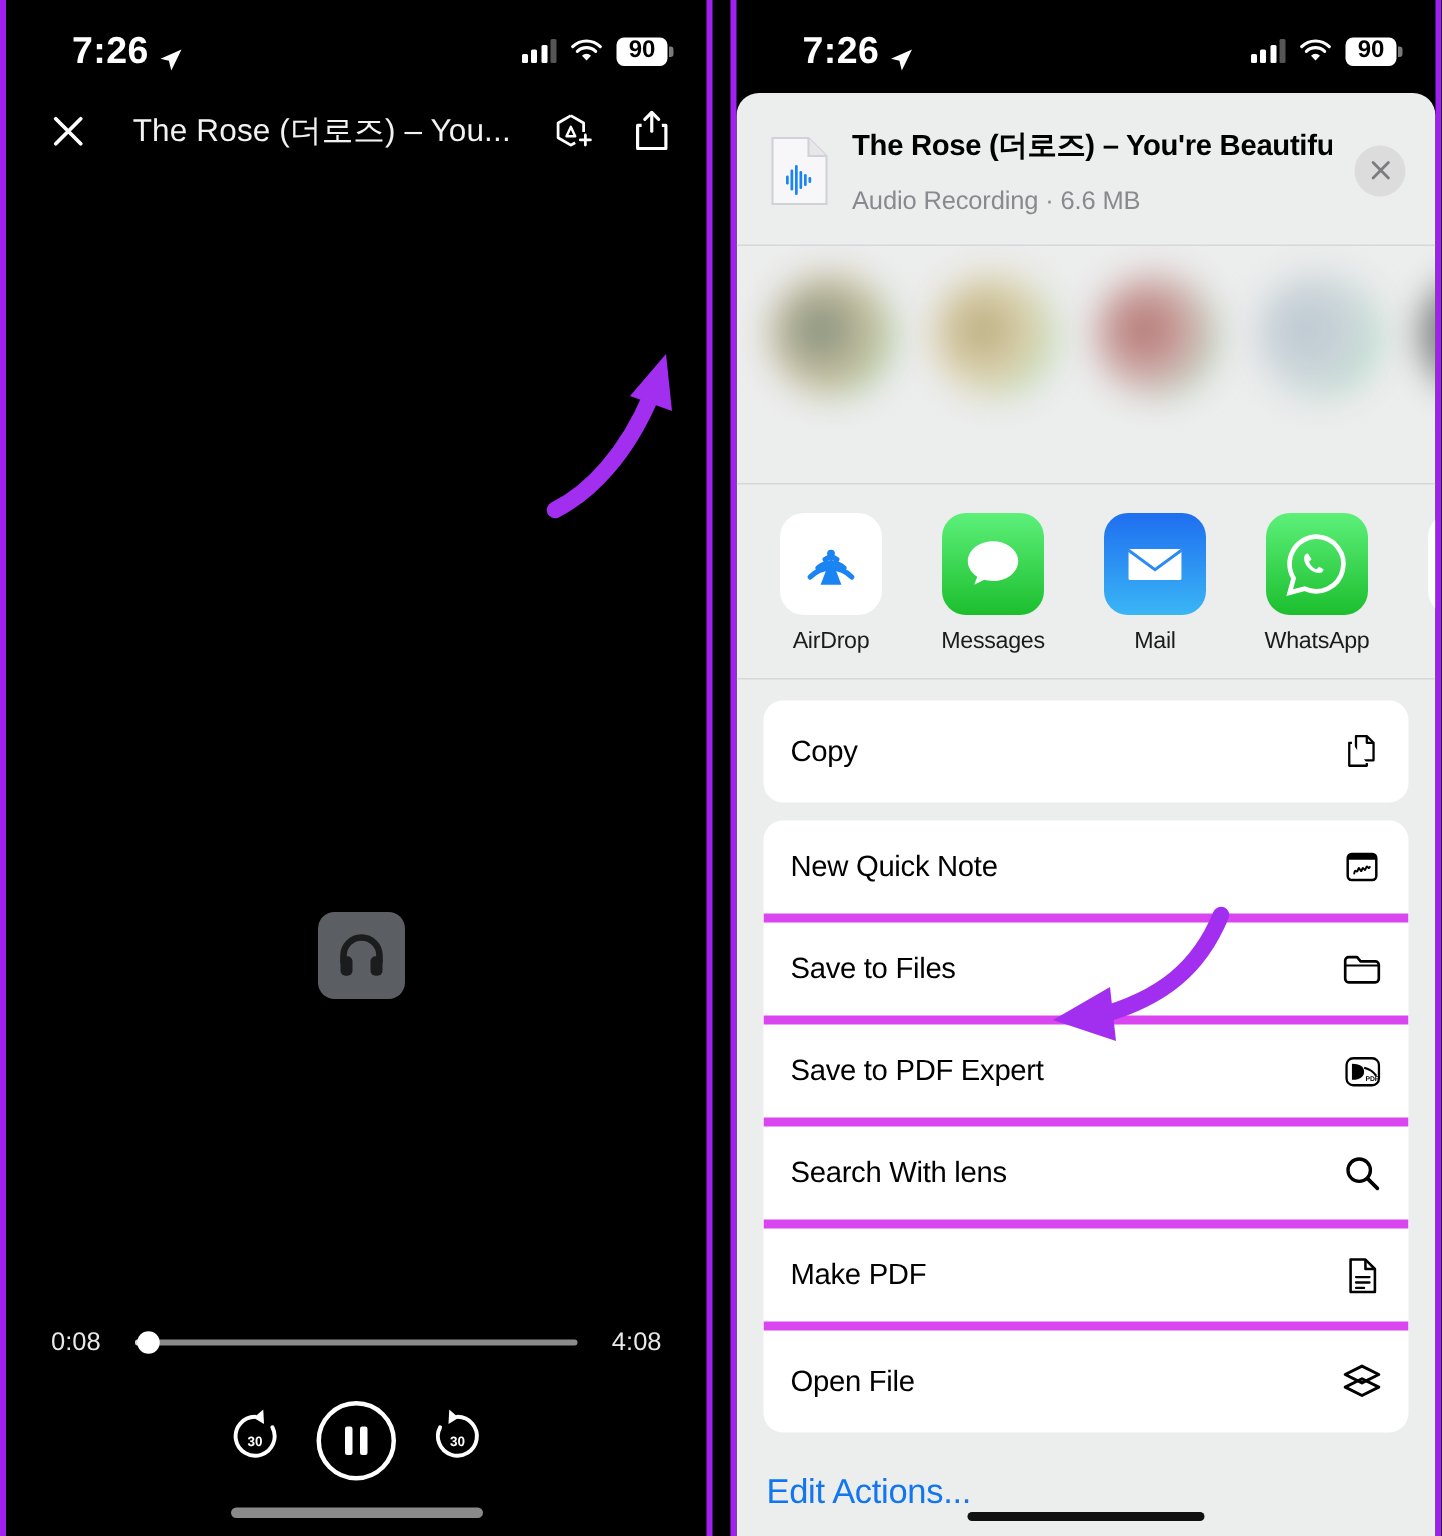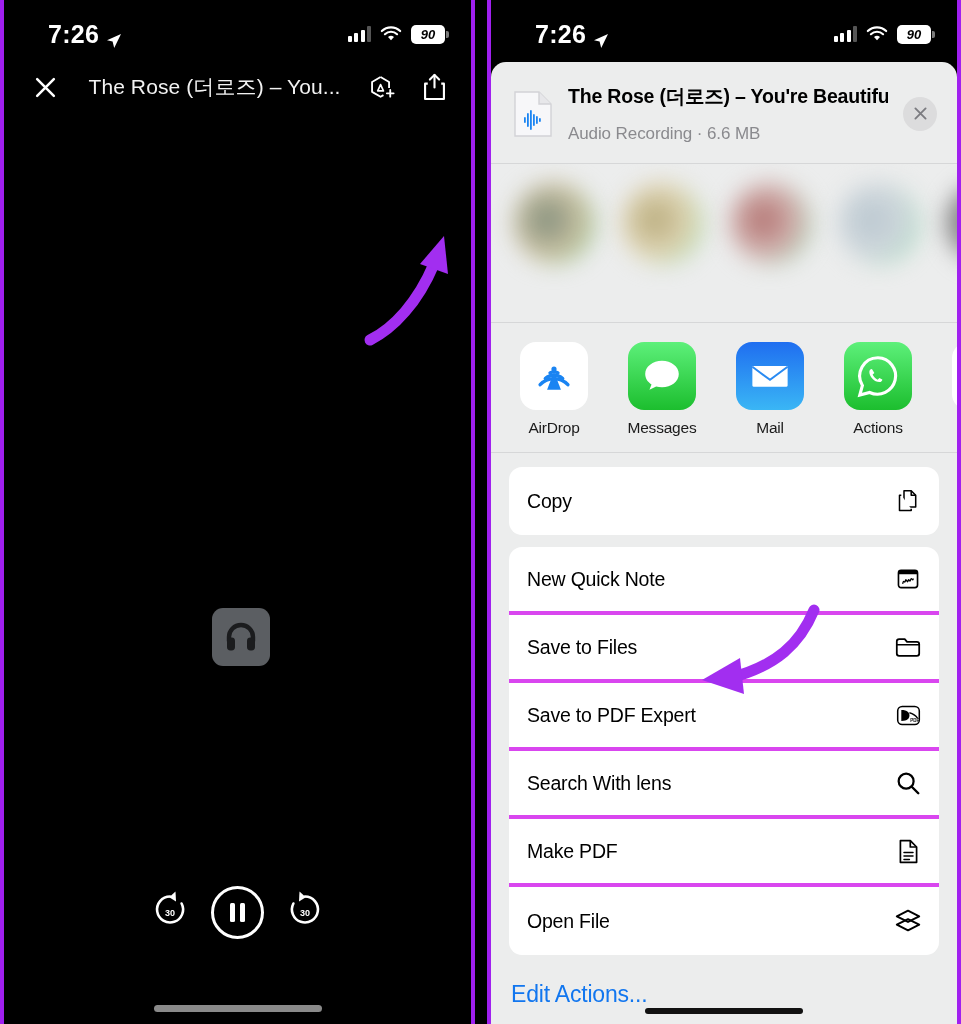--- a/index.html
+++ b/index.html
@@ -36,21 +36,21 @@
   .bars { display: flex; align-items: flex-end; gap: 2.5px; height: 16px; }
   .bars i { width: 4px; background: #fff; border-radius: 1px; display: block; }
   .bars i:nth-child(1) { height: 6px; }
   .bars i:nth-child(2) { height: 9px; }
   .bars i:nth-child(3) { height: 12px; }
   .bars i:nth-child(4) { height: 16px; background: #555; }
   .wifi { width: 22px; height: 16px; }
   .battery {
     width: 34px; height: 19px; border-radius: 5px; background: #fff;
     display: flex; align-items: center; justify-content: center;
-    font-size: 13px; font-weight: 700; color: #000; position: relative; font-style: italic;
+    font-size: 16px; font-weight: 700; color: #000; position: relative;
   }
   .battery::after {
     content:''; position:absolute; right:-4px; top:6px; width:3px; height:7px;
     background:#7a7a7a; border-radius:0 2px 2px 0;
   }
 
   
   .player-nav {
     display: flex; align-items: center; height: 62px; padding: 0 22px 0 24px; gap: 8px;
     color: #fff;
@@ -145,21 +145,21 @@
     width: 68px; height: 68px; border-radius: 16px; margin: 0 auto;
     display: flex; align-items: center; justify-content: center; overflow: hidden;
   }
   .app-name { font-size: 15.5px; color: #1b1b1b; margin-top: 9px; white-space: nowrap; overflow: hidden; letter-spacing:-.2px;}
 
   .actions-area { padding: 14px 18px 0 18px; }
   .action-card { background: #fff; border-radius: 13px; overflow: hidden; margin-bottom: 12px; }
   .action-row {
     display: flex; align-items: center; justify-content: space-between;
     height: 68px; padding: 0 16px 0 18px; cursor: pointer;
-    border-bottom: 4px solid #d946ef;
+    border-bottom: 6px solid #d946ef;
   }
   .action-row:last-child { border-bottom: 0; align-items: center; }
   .action-label { font-size: 19.5px; color: #000; letter-spacing: -.2px; }
   .action-icon { width: 30px; height: 30px; display:flex; align-items:center; justify-content:center; flex:none;}
   .edit-actions {
     font-size: 23px; color: #1176ef; padding: 14px 0 0 20px; cursor: pointer;
     letter-spacing: -.2px;
   }
   .home-ind-light {
     position: absolute; left: 50%; transform: translateX(-50%); bottom: 10px;
@@ -239,20 +239,28 @@
       </div>
       <div class="arrow-left-panel">
         <svg width="118" height="118" viewBox="0 0 118 118">
           <path d="M10 110 C 34 98, 58 72, 74 34" stroke="#a22ef0" stroke-width="11" fill="none" stroke-linecap="round"></path>
           <path d="M60 34 L 84 6 L 88 44 Z" fill="#a22ef0"></path>
         </svg>
       </div>
     </div>
 
     <div class="transport">
+      <div class="seek-row">
+        <span class="time-label">0:08</span>
+        <span class="seek-track">
+          <span class="seek-fill" style="width: 3%;"></span>
+          <span class="seek-thumb" style="left: 3%;"></span>
+        </span>
+        <span class="time-label right">4:08</span>
+      </div>
       <div class="ctrl-row">
         <span class="skip-btn">
           <svg viewBox="0 0 42 42" width="42" height="42">
             <path d="M21 8.5a13 13 0 1 0 11.6 7" stroke="#fff" stroke-width="2.6" fill="none" stroke-linecap="round"></path>
             <path d="M26.5 3.6 20.2 9.2 27 13.4z" fill="#fff"></path>
             <text x="21" y="28" font-size="9" font-weight="700" fill="#fff" text-anchor="middle" font-family="Liberation Sans, sans-serif">30</text>
           </svg>
         </span>
         <span class="play-btn">
           <span class="pause-bars">
@@ -386,21 +394,21 @@
             </div>
             <div class="app-name">Mail</div>
           </div>
           <div class="app">
             <div class="app-icon" style="background: linear-gradient(rgb(93, 240, 122), rgb(28, 190, 46));">
               <svg viewBox="0 0 60 60" width="52" height="52">
                 <path d="M30 9a21 21 0 0 0-18 32L9 52l11.4-3A21 21 0 1 0 30 9z" fill="none" stroke="#fff" stroke-width="3.6"></path>
                 <path d="M23 22c-1.6 0-3 1.5-3 3.4 0 5.6 6 11.6 11.6 11.6 2 0 3.4-1.4 3.4-3l-3.4-1.8-2 2c-2.4-1-4.8-3.4-5.8-5.8l2-2z" fill="#fff"></path>
               </svg>
             </div>
-            <div class="app-name">Actions</div>
+            <div class="app-name">WhatsApp</div>
           </div>
           <div class="app">
             <div class="app-icon" style="background: rgb(255, 255, 255);"></div>
             <div class="app-name">Me</div>
           </div>
         </div>
 
       <div class="actions-area">
           <div class="action-card">
             <div class="action-row">

